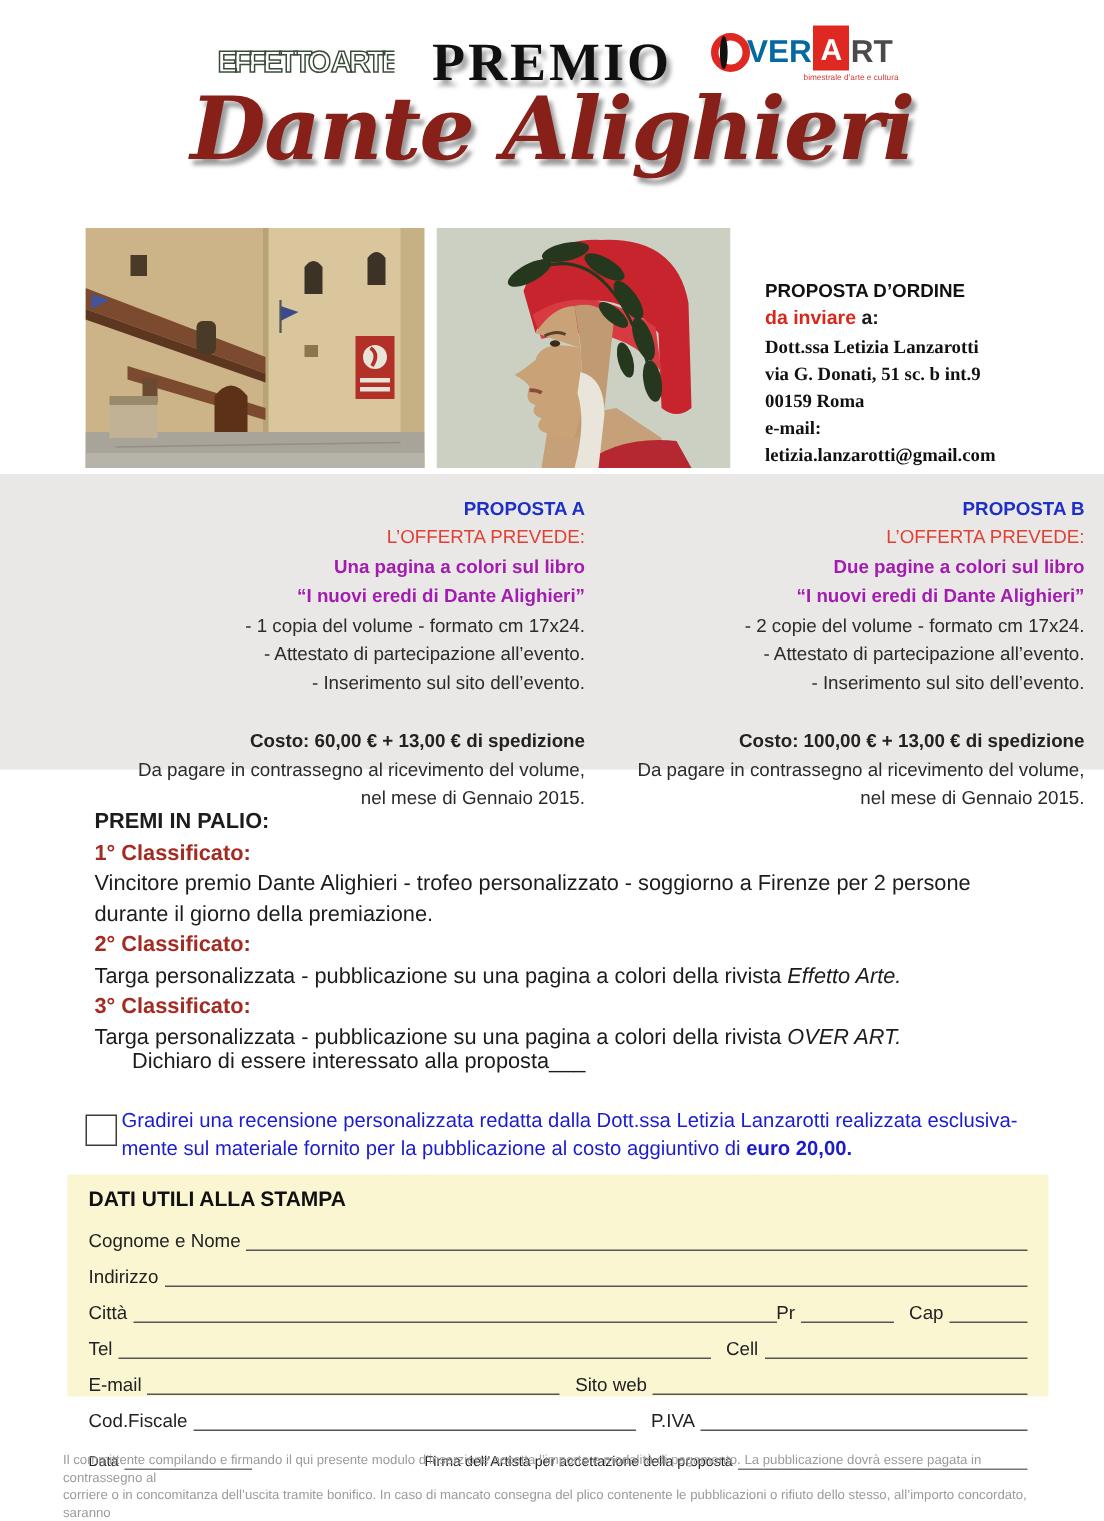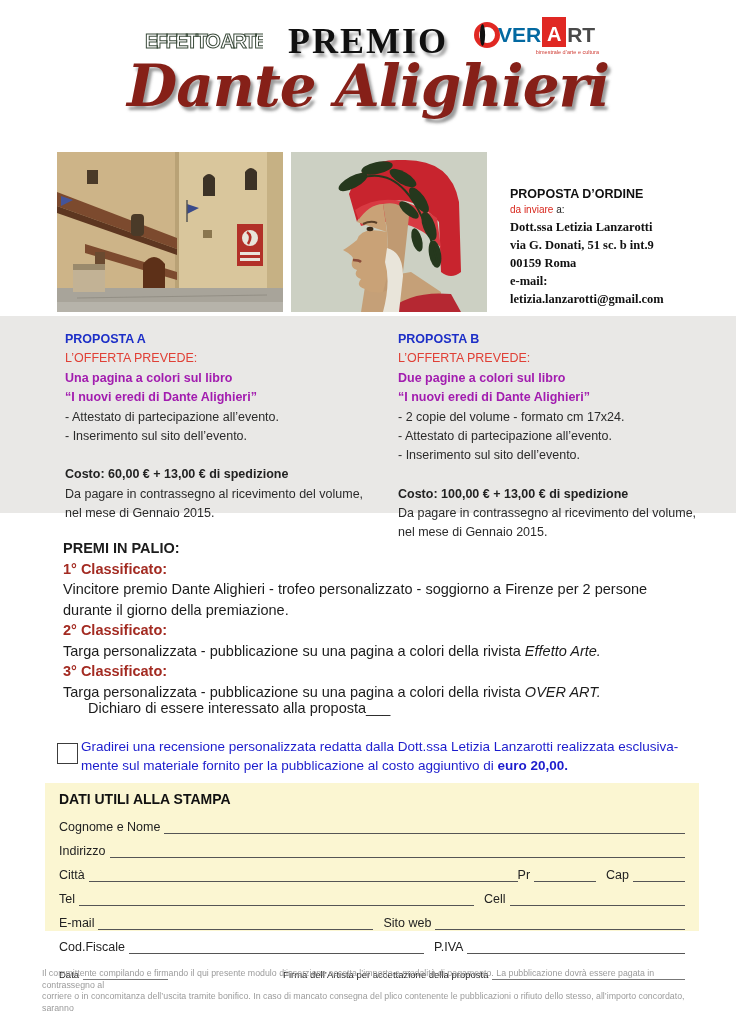--- a/index.html
+++ b/index.html
@@ -39,27 +39,27 @@
   }
 
   
   .photo-row { position:absolute; top:152px; left:57px; width:640px; height:160px; }
   .photo { position:absolute; top:0; height:160px; display:block; }
   .photo-left { left:0; width:226px; }
   .photo-right { left:234px; width:196px; }
 
   .order-info { position:absolute; left:453px; top:33px; width:190px; font-size:12px; line-height:1.45; }
   .oi-title { font-weight:bold; font-size:12.5px; color:#111; }
-  .oi-sendto { font-weight:normal; font-size:10px; }
+  .oi-sendto { font-weight:bold; font-size:13px; }
   .oi-sendto .red { color:#d8271d; }
   .oi-serif { font-family:"Liberation Serif","DejaVu Serif",serif; font-weight:bold; font-size:12.5px; color:#111; }
 
   
   .gray-band { position:absolute; top:316px; left:0; width:736px; height:197px; background:#e9e8e6; }
-  .proposal { position:absolute; top:14px; width:325px; font-size:12.5px; line-height:1.55; color:#2b2b2b; }
+  .proposal { position:absolute; top:14px; width:325px; font-size:12.5px; line-height:1.55; color:#2b2b2b;text-align:right; }
   .proposal.a { left:65px; }
   .proposal.b { left:398px; }
   .p-name { color:#1d2fc7; font-weight:bold; }
   .p-offer { color:#e04036; }
   .p-bold { font-weight:bold; color:#a21caf; }
   .p-cost { font-weight:bold; color:#222; margin-top:19px; }
 
   
   .prizes { position:absolute; top:538px; left:63px; width:620px; font-size:14.5px; line-height:1.42; color:#1c1c1c; }
   .prz-title { font-weight:bold; }
@@ -203,20 +203,21 @@
       <div class="oi-serif">letizia.lanzarotti@gmail.com</div>
     </div>
   </div>
 
   <div class="gray-band">
     <div class="proposal a">
       <div class="p-name">PROPOSTA A</div>
       <div class="p-offer">L’OFFERTA PREVEDE:</div>
       <div class="p-bold">Una pagina a colori sul libro</div>
       <div class="p-bold">“I nuovi eredi di Dante Alighieri”</div>
+      <div>- 1 copia del volume - formato cm 17x24.</div>
       <div>- Attestato di partecipazione all’evento.</div>
       <div>- Inserimento sul sito dell’evento.</div>
       <div class="p-cost">Costo: 60,00 € + 13,00 € di spedizione</div>
       <div>Da pagare in contrassegno al ricevimento del volume,</div>
       <div>nel mese di Gennaio 2015.</div>
     </div>
     <div class="proposal b">
       <div class="p-name">PROPOSTA B</div>
       <div class="p-offer">L’OFFERTA PREVEDE:</div>
       <div class="p-bold">Due pagine a colori sul libro</div>

